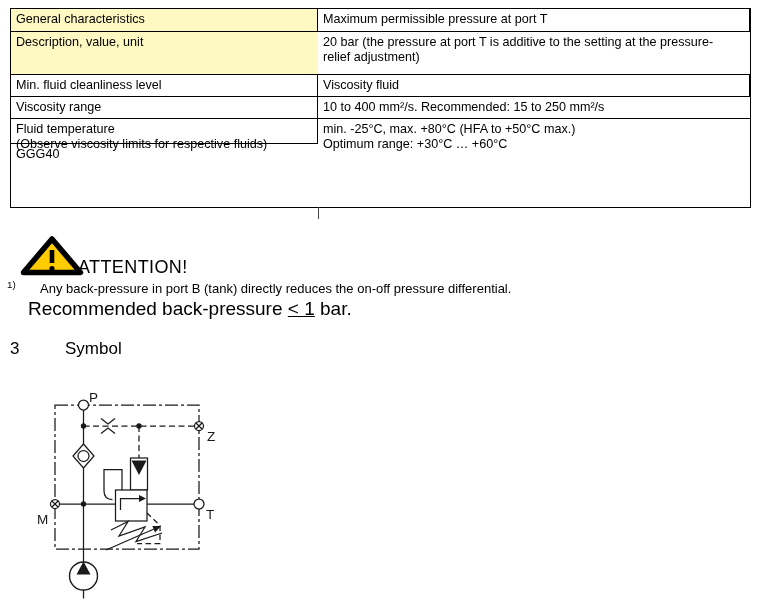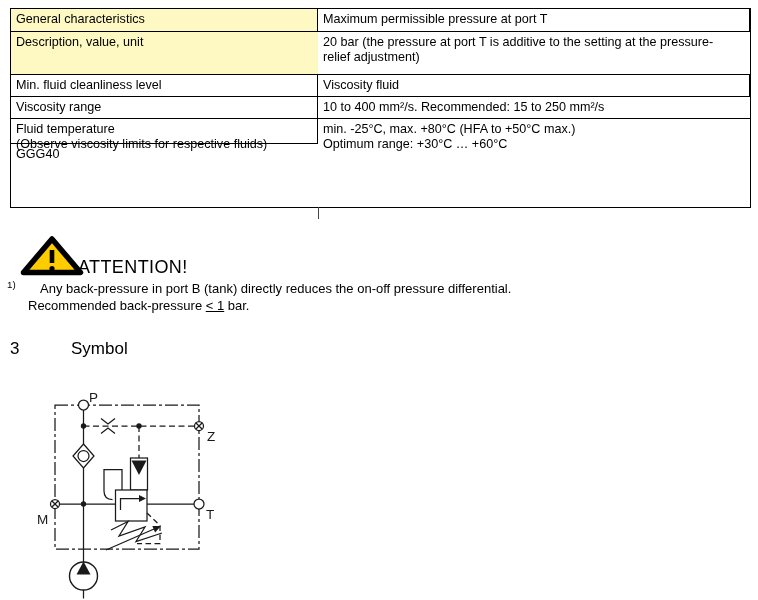--- a/index.html
+++ b/index.html
@@ -31,25 +31,25 @@
     position:absolute;left:318px;top:207px;width:1px;height:12px;background:#444;
   }
   
   .attention-title{
     position:absolute;left:78px;top:257px;font-size:18px;letter-spacing:.4px;
   }
   .fn-marker{
     position:absolute;left:7px;top:279px;font-size:9.8px;
   }
   .fn-line1{position:absolute;left:28px;top:281px;font-size:13px;margin-left:12px;}
-  .fn-line2{position:absolute;left:28px;top:298px;font-size:13px;}
+  .fn-line2{position:absolute;left:28px;top:298px;font-size:19px;}
   .fn-underline{text-decoration:underline;}
   
   .sec-num{position:absolute;left:10px;top:339px;font-size:17px;}
-  .sec-title{position:absolute;left:71px;top:339px;font-size:17px;}
+  .sec-title{position:absolute;left:65px;top:339px;font-size:17px;}
   
   .overlay{position:absolute;left:0;top:0;pointer-events:none;}
   .overlay text{font-family:"Liberation Sans","DejaVu Sans",sans-serif;font-size:13.5px;fill:#1a1a1a;}
 </style>
 </head>
 <body>
 
 <div class="char-table">
   <div class="cell c1 hdr">General characteristics</div>
   <div class="cell c1">Maximum permissible pressure at port T</div>

